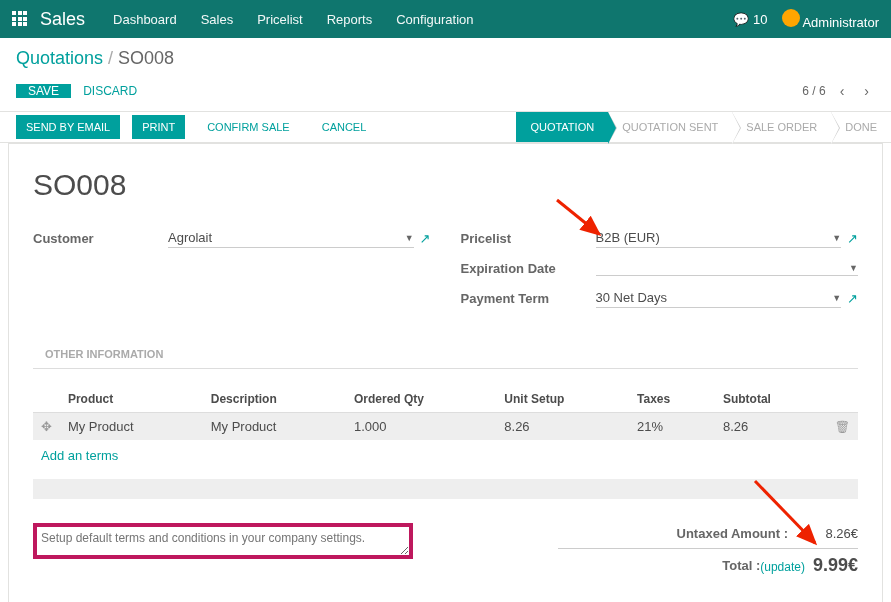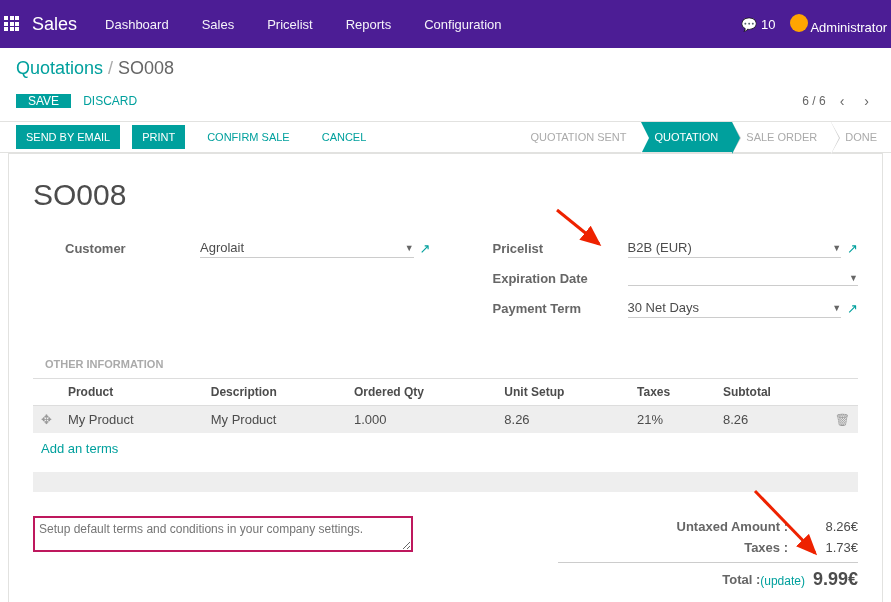--- a/index.html
+++ b/index.html
@@ -1,21 +1,21 @@
 <!DOCTYPE html>
 <html><head>
 <meta charset="utf-8">
 <style>
 * { box-sizing: border-box; margin: 0; padding: 0; }
 body { font-family: -apple-system, BlinkMacSystemFont, "Segoe UI", Helvetica, Arial, sans-serif; font-size: 13px; color: #4c4c4c; background: #fff; width: 891px; }
-.topbar { background: #4c1d95; height: 48px; display: flex; align-items: center; padding: 0 4px; color: #fff; }
+.topbar { background: #0f766e; height: 38px; display: flex; align-items: center; padding: 0 12px; color: #fff; }
 .apps-icon { width: 16px; height: 16px; display: grid; grid-template-columns: repeat(3,1fr); grid-template-rows: repeat(3,1fr); gap: 1px; margin-right: 12px; }
 .apps-icon span { background: #fff; width: 4px; height: 4px; }
 .brand { font-size: 18px; font-weight: 400; margin-right: 28px; }
-.topnav { display: flex; gap: 33px; font-size: 13px; }
+.topnav { display: flex; gap: 24px; font-size: 13px; }
 .topnav a { color: #fff; text-decoration: none; opacity: 0.95; }
 .top-right { margin-left: auto; display: flex; align-items: center; gap: 14px; font-size: 13px; }
 .avatar { width: 18px; height: 18px; border-radius: 50%; background: #ffa500; display:inline-block; }
 .breadcrumb-bar { padding: 10px 16px 8px; }
 .breadcrumb { font-size: 18px; color: #7c7bad; }
 .breadcrumb a { color: #00a09d; text-decoration: none; }
 .breadcrumb .sep { color: #aaa; }
 .breadcrumb .cur { color: #666; }
 .toolbar { padding: 4px 16px 10px; display: flex; align-items: center; }
 .btn { padding: 0 12px; font-size: 12px; border: none; cursor: pointer; }
@@ -30,39 +30,39 @@
 .step { display: flex; align-items: center; padding: 0 14px; font-size: 11px; color: #aaa; position: relative; }
 .step.active { background: #00a09d; color: #fff; }
 .step::after { content: ""; position: absolute; right: -8px; top: 0; border-top: 16px solid transparent; border-bottom: 16px solid transparent; border-left: 8px solid transparent; z-index: 1; }
 .step.active::after { border-left-color: #00a09d; }
 .step:not(.active):not(:last-child)::after { border-left-color: #fff; }
 .step:not(:last-child)::before {content:"";position:absolute;right:-9px;top:0;border-top:16px solid transparent;border-bottom:16px solid transparent;border-left:9px solid #ccc;z-index:0;}
 .form-sheet { background: #fff; border: 1px solid #e2e2e0; margin: 0 8px; padding: 24px; position: relative; }
 h1.title { font-size: 30px; font-weight: 400; color: #4c4c4c; margin-bottom: 24px; }
 .form-cols { display: flex; gap: 30px; }
 .form-col { flex: 1; }
-.field-row { display: flex; align-items: center; margin-bottom: 6px; min-height: 24px; margin-left: 32px; }
+.field-row { display: flex; align-items: center; margin-bottom: 6px; min-height: 24px; }
 .field-label { width: 135px; font-size: 13px; font-weight: 700; color: #666; }
 .field-input { flex: 1; border: none; border-bottom: 1px solid #ccc; padding: 2px 0; font-size: 13px; background: transparent; display: flex; align-items: center; }
 .field-input .val { flex: 1; }
 .caret { font-size: 9px; color: #666; }
 .ext-link { color: #00a09d; margin-left: 6px; font-size: 13px; }
 .tabs { display: flex; border-bottom: 1px solid #ddd; margin-top: 24px; }
 .tab { padding: 8px 12px; font-size: 11px; font-weight: 700; color: #aaa; cursor: pointer; }
 .tab.active { color: #a24689; border-bottom: 2px solid #a24689; }
-table.lines { width: 100%; border-collapse: collapse; margin-top: 0; font-size: 13px; }
+table.lines { width: 100%; border-collapse: collapse; margin-top: 17px; font-size: 13px; }
 table.lines th { text-align: left; padding: 6px 8px; font-weight: 700; color: #4c4c4c; background: #fff; font-size: 12px; border-bottom: 1px solid #ddd; }
 table.lines th.num, table.lines td.num { }
 table.lines td { padding: 6px 8px; background: #eee; }
 .handle { color: #999; cursor: move; }
 .trash { color: #999; cursor: pointer; font-size: 12px; }
 .add-item { color: #00a09d; padding: 8px; cursor: pointer; }
 .gray-bar { background: #eee; height: 20px; margin-top: 8px; }
 .terms { margin-top: 24px; display: flex; gap: 20px; }
-.terms textarea { width: 380px; height: 36px; border: 2px solid #be185d; color: #999; font-size: 12px; padding: 4px; resize: vertical; font-family: inherit; }
+.terms textarea { width: 380px; height: 36px; border: 4px solid #be185d; color: #999; font-size: 12px; padding: 4px; resize: vertical; font-family: inherit; }
 .totals { margin-left: auto; width: 300px; font-size: 13px; }
 .totals .trow { display: flex; padding: 3px 0; }
 .totals .tlabel { flex: 1; text-align: right; font-weight: 700; color: #666; }
 .totals .tval { width: 70px; text-align: right; }
 .totals .total-line { border-top: 1px solid #ccc; margin-top: 4px; padding-top: 6px; align-items: center; }
 .totals .total-val { font-size: 18px; font-weight: 700; }
 .totals .update { color: #00a09d; font-size: 12px; margin-right: 8px; }
 .arrow { position: absolute; pointer-events: none; }
 .arrow svg { overflow: visible; }
 </style>
@@ -114,22 +114,22 @@
 </div>
 
 <div class="statusbar-row">
   <div class="left">
     <button class="btn btn-primary sbtn">SEND BY EMAIL</button>
     <button class="btn btn-primary sbtn">PRINT</button>
     <button class="btn btn-link sbtn">CONFIRM SALE</button>
     <button class="btn btn-link sbtn">CANCEL</button>
   </div>
   <div class="status-steps">
+    <div class="step active">QUOTATION</div>
     <div class="step">QUOTATION SENT</div>
-    <div class="step active">QUOTATION</div>
     <div class="step">SALE ORDER</div>
     <div class="step">DONE</div>
   </div>
 </div>
 
 <div class="form-sheet">
   <h1 class="title">SO008</h1>
 
   <div class="form-cols">
     <div class="form-col">
@@ -202,24 +202,20 @@
   <div class="add-item">Add an terms</div>
   <div class="gray-bar"></div>
 
   <div class="terms">
     <textarea placeholder="Setup default terms and conditions in your company settings." style=""></textarea>
     <div class="totals">
       <div class="trow">
         <div class="tlabel">Untaxed Amount :</div>
         <div class="tval">8.26€</div>
       </div>
-      <div class="trow">
-        <div class="tlabel">Taxes :</div>
-        <div class="tval">1.73€</div>
-      </div>
       <div class="trow total-line">
         <div class="tlabel">Total :</div>
         <div style="text-align:right"><a class="update">(update)</a><span class="total-val">9.99€</span></div>
       </div>
     </div>
   </div>
 
   <div class="arrow" style="left:548px; top:56px;">
     <svg width="50" height="40">
         <defs>

